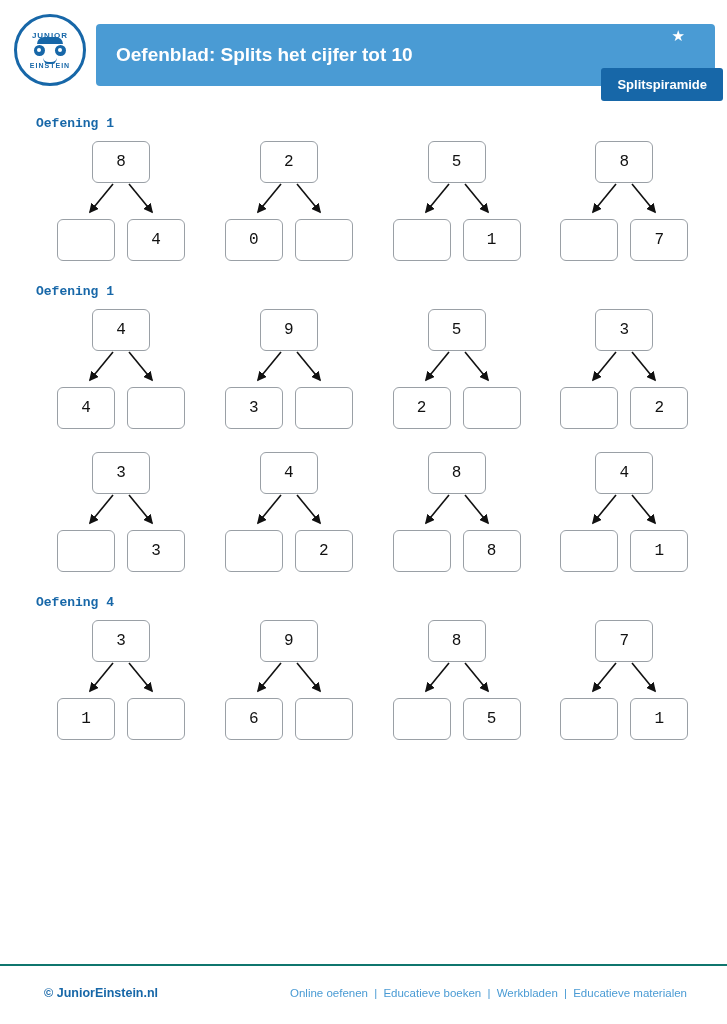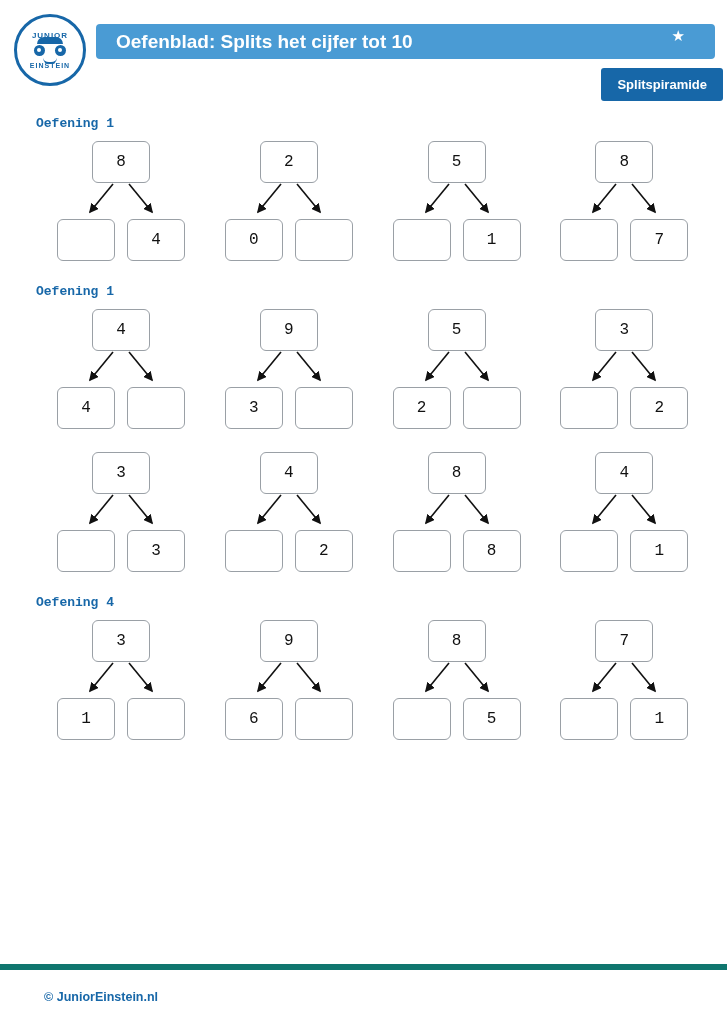--- a/index.html
+++ b/index.html
@@ -95,21 +95,21 @@
     color: #1767a8;
     letter-spacing: 1px;
     line-height: 8px;
   }
 
   .titlebar {
     position: absolute;
     left: 96px;
     right: 12px;
     top: 24px;
-    height: 35px;
+    height: 62px;
     background: #4a9bd4;
     border-radius: 4px;
     display: flex;
     align-items: center;
   }
   .titlebar .title {
     color: #ffffff;
     font-size: 19px;
     font-weight: bold;
     padding-left: 20px;
@@ -185,21 +185,21 @@
     height: 40px;
   }
 
   
   .footer {
     position: absolute;
     left: 0;
     right: 0;
     bottom: 0;
     height: 60px;
-    border-top: 6px solid #0f766e;
+    border-top: 2px solid #0f766e;
     background: #ffffff;
   }
   .footer-inner {
     display: flex;
     align-items: center;
     justify-content: space-between;
     padding: 20px 40px 0 44px;
   }
   .footer .copy {
     color: #1767a8;
@@ -412,14 +412,23 @@
         <div class="cell right">1</div>
       </div>
     </div>
   </div>
 
 </div>
 
 <div class="footer">
   <div class="footer-inner">
     <div class="copy">© JuniorEinstein.nl</div>
+    <div class="links">
+      <a href="#">Online oefenen</a>
+      <span class="sep">|</span>
+      <a href="#">Educatieve boeken</a>
+      <span class="sep">|</span>
+      <a href="#">Werkbladen</a>
+      <span class="sep">|</span>
+      <a href="#">Educatieve materialen</a>
+    </div>
   </div>
 </div>
 
 </body></html>

